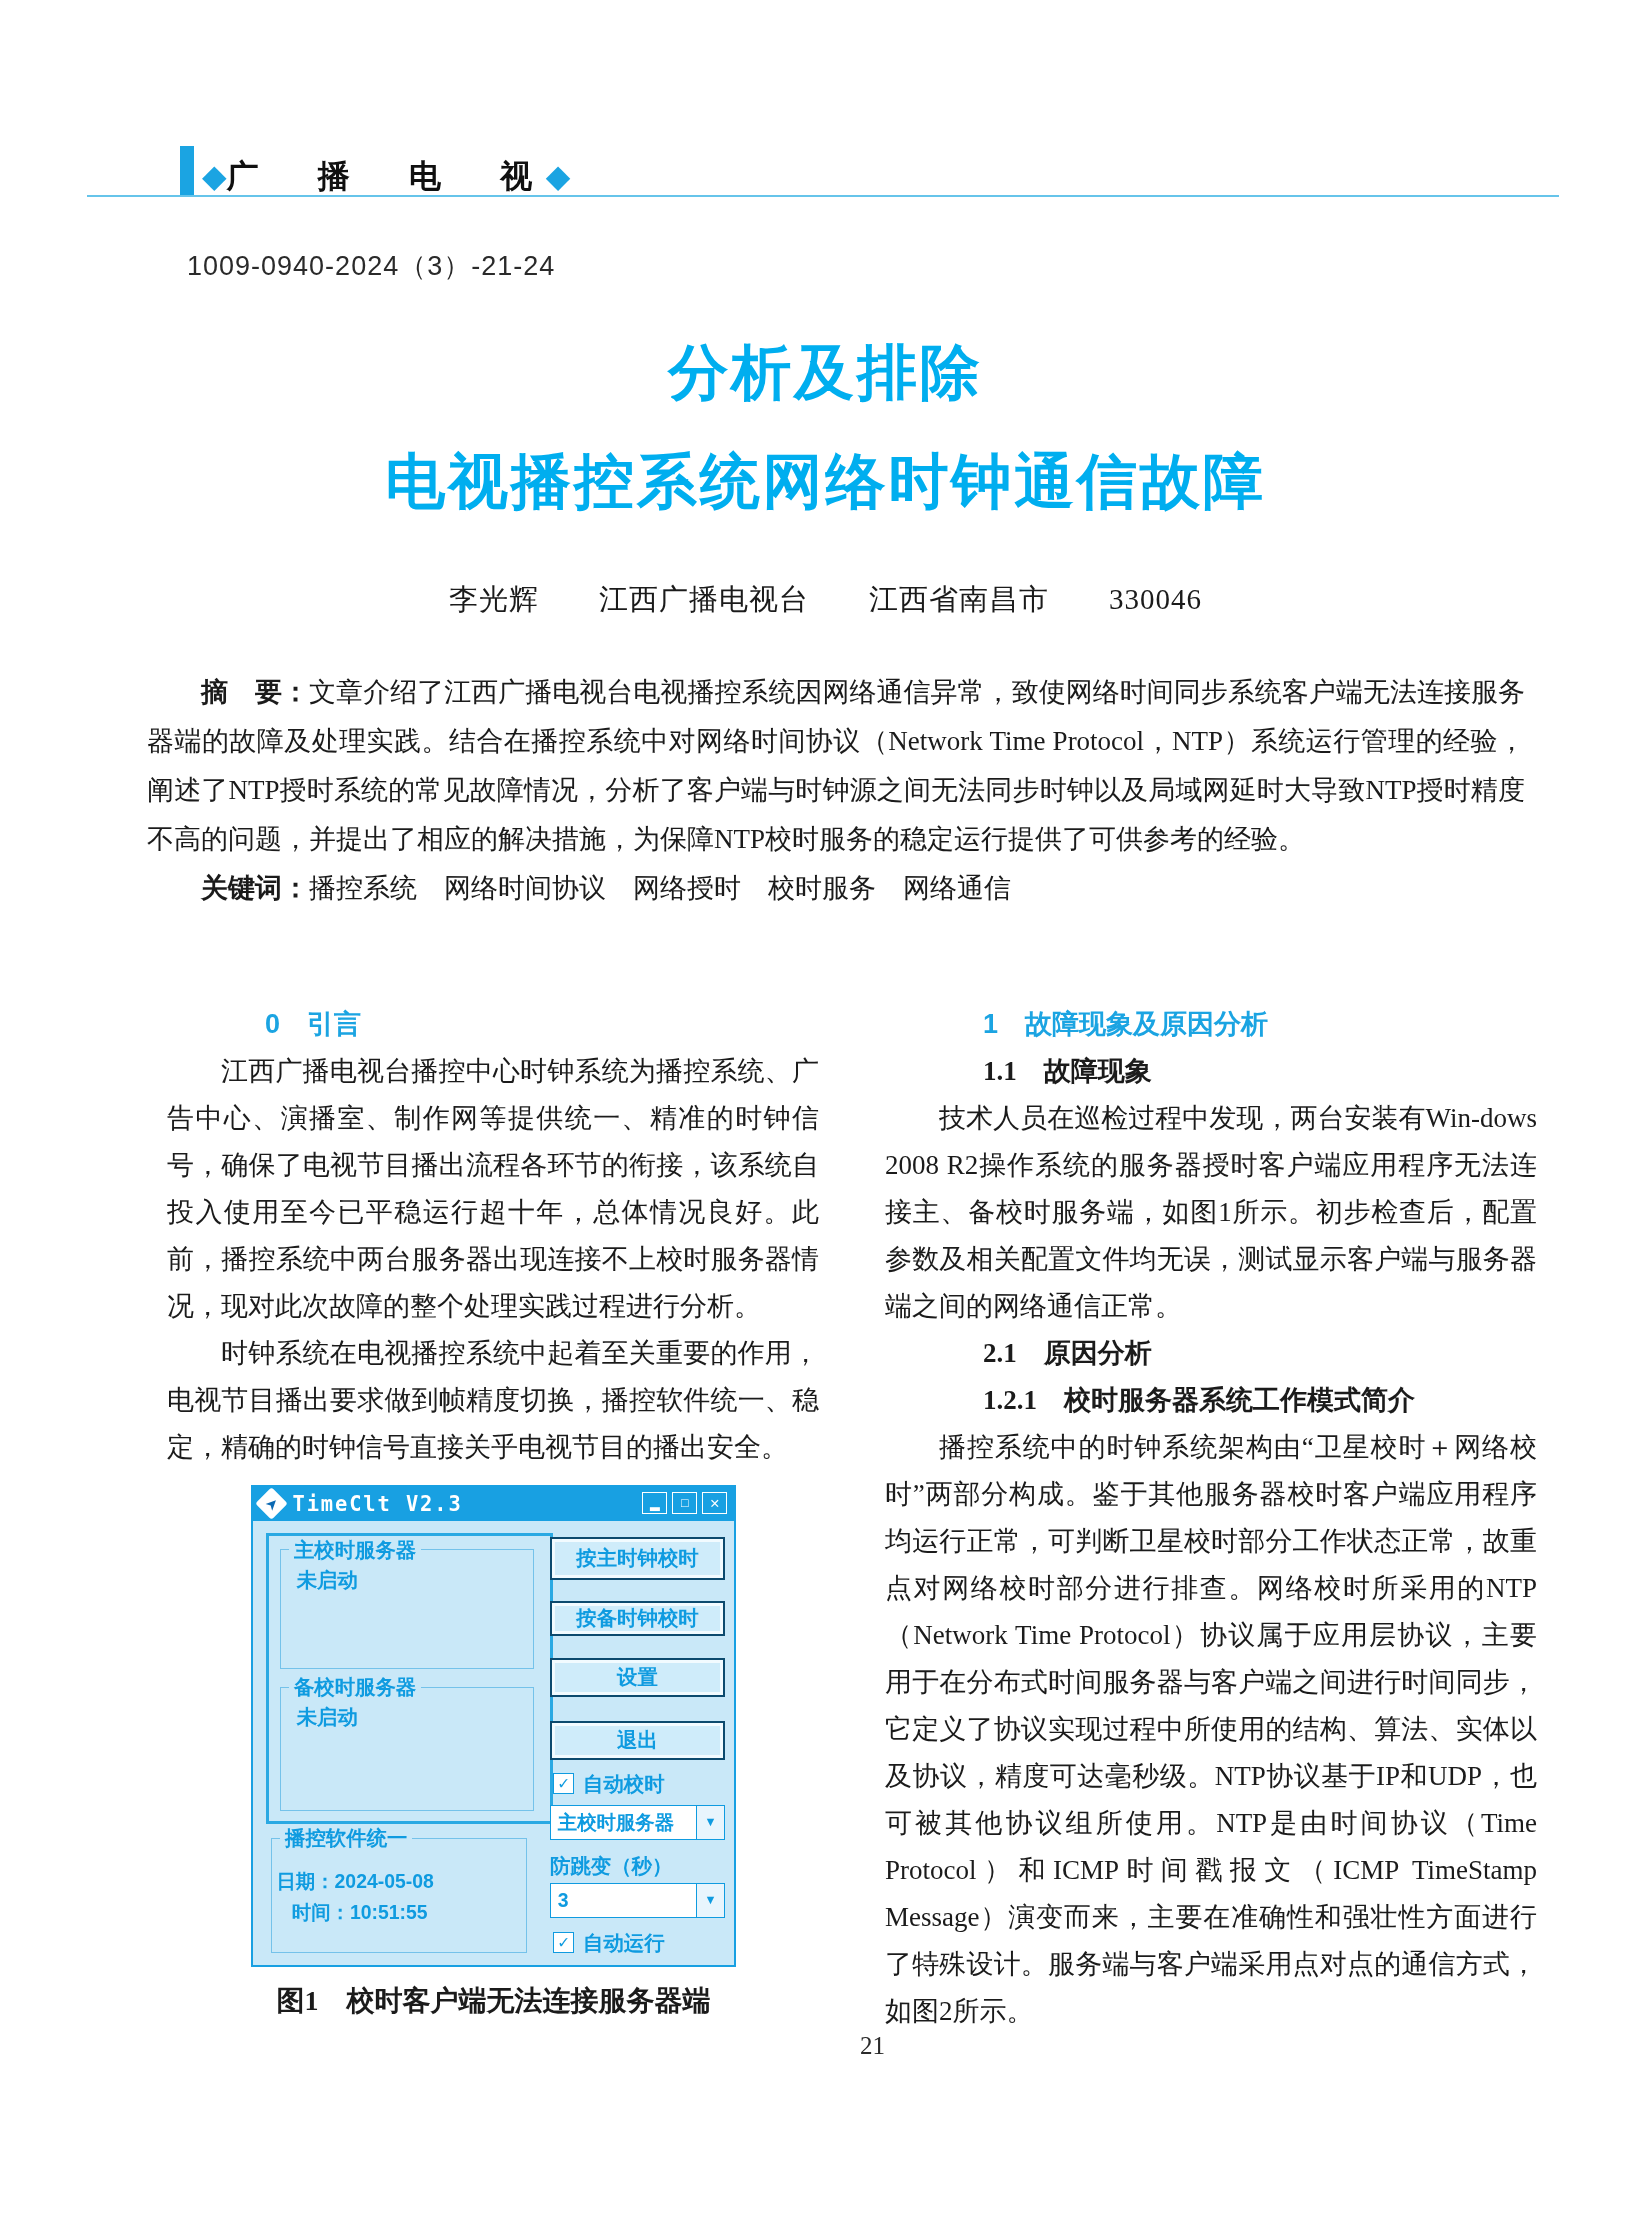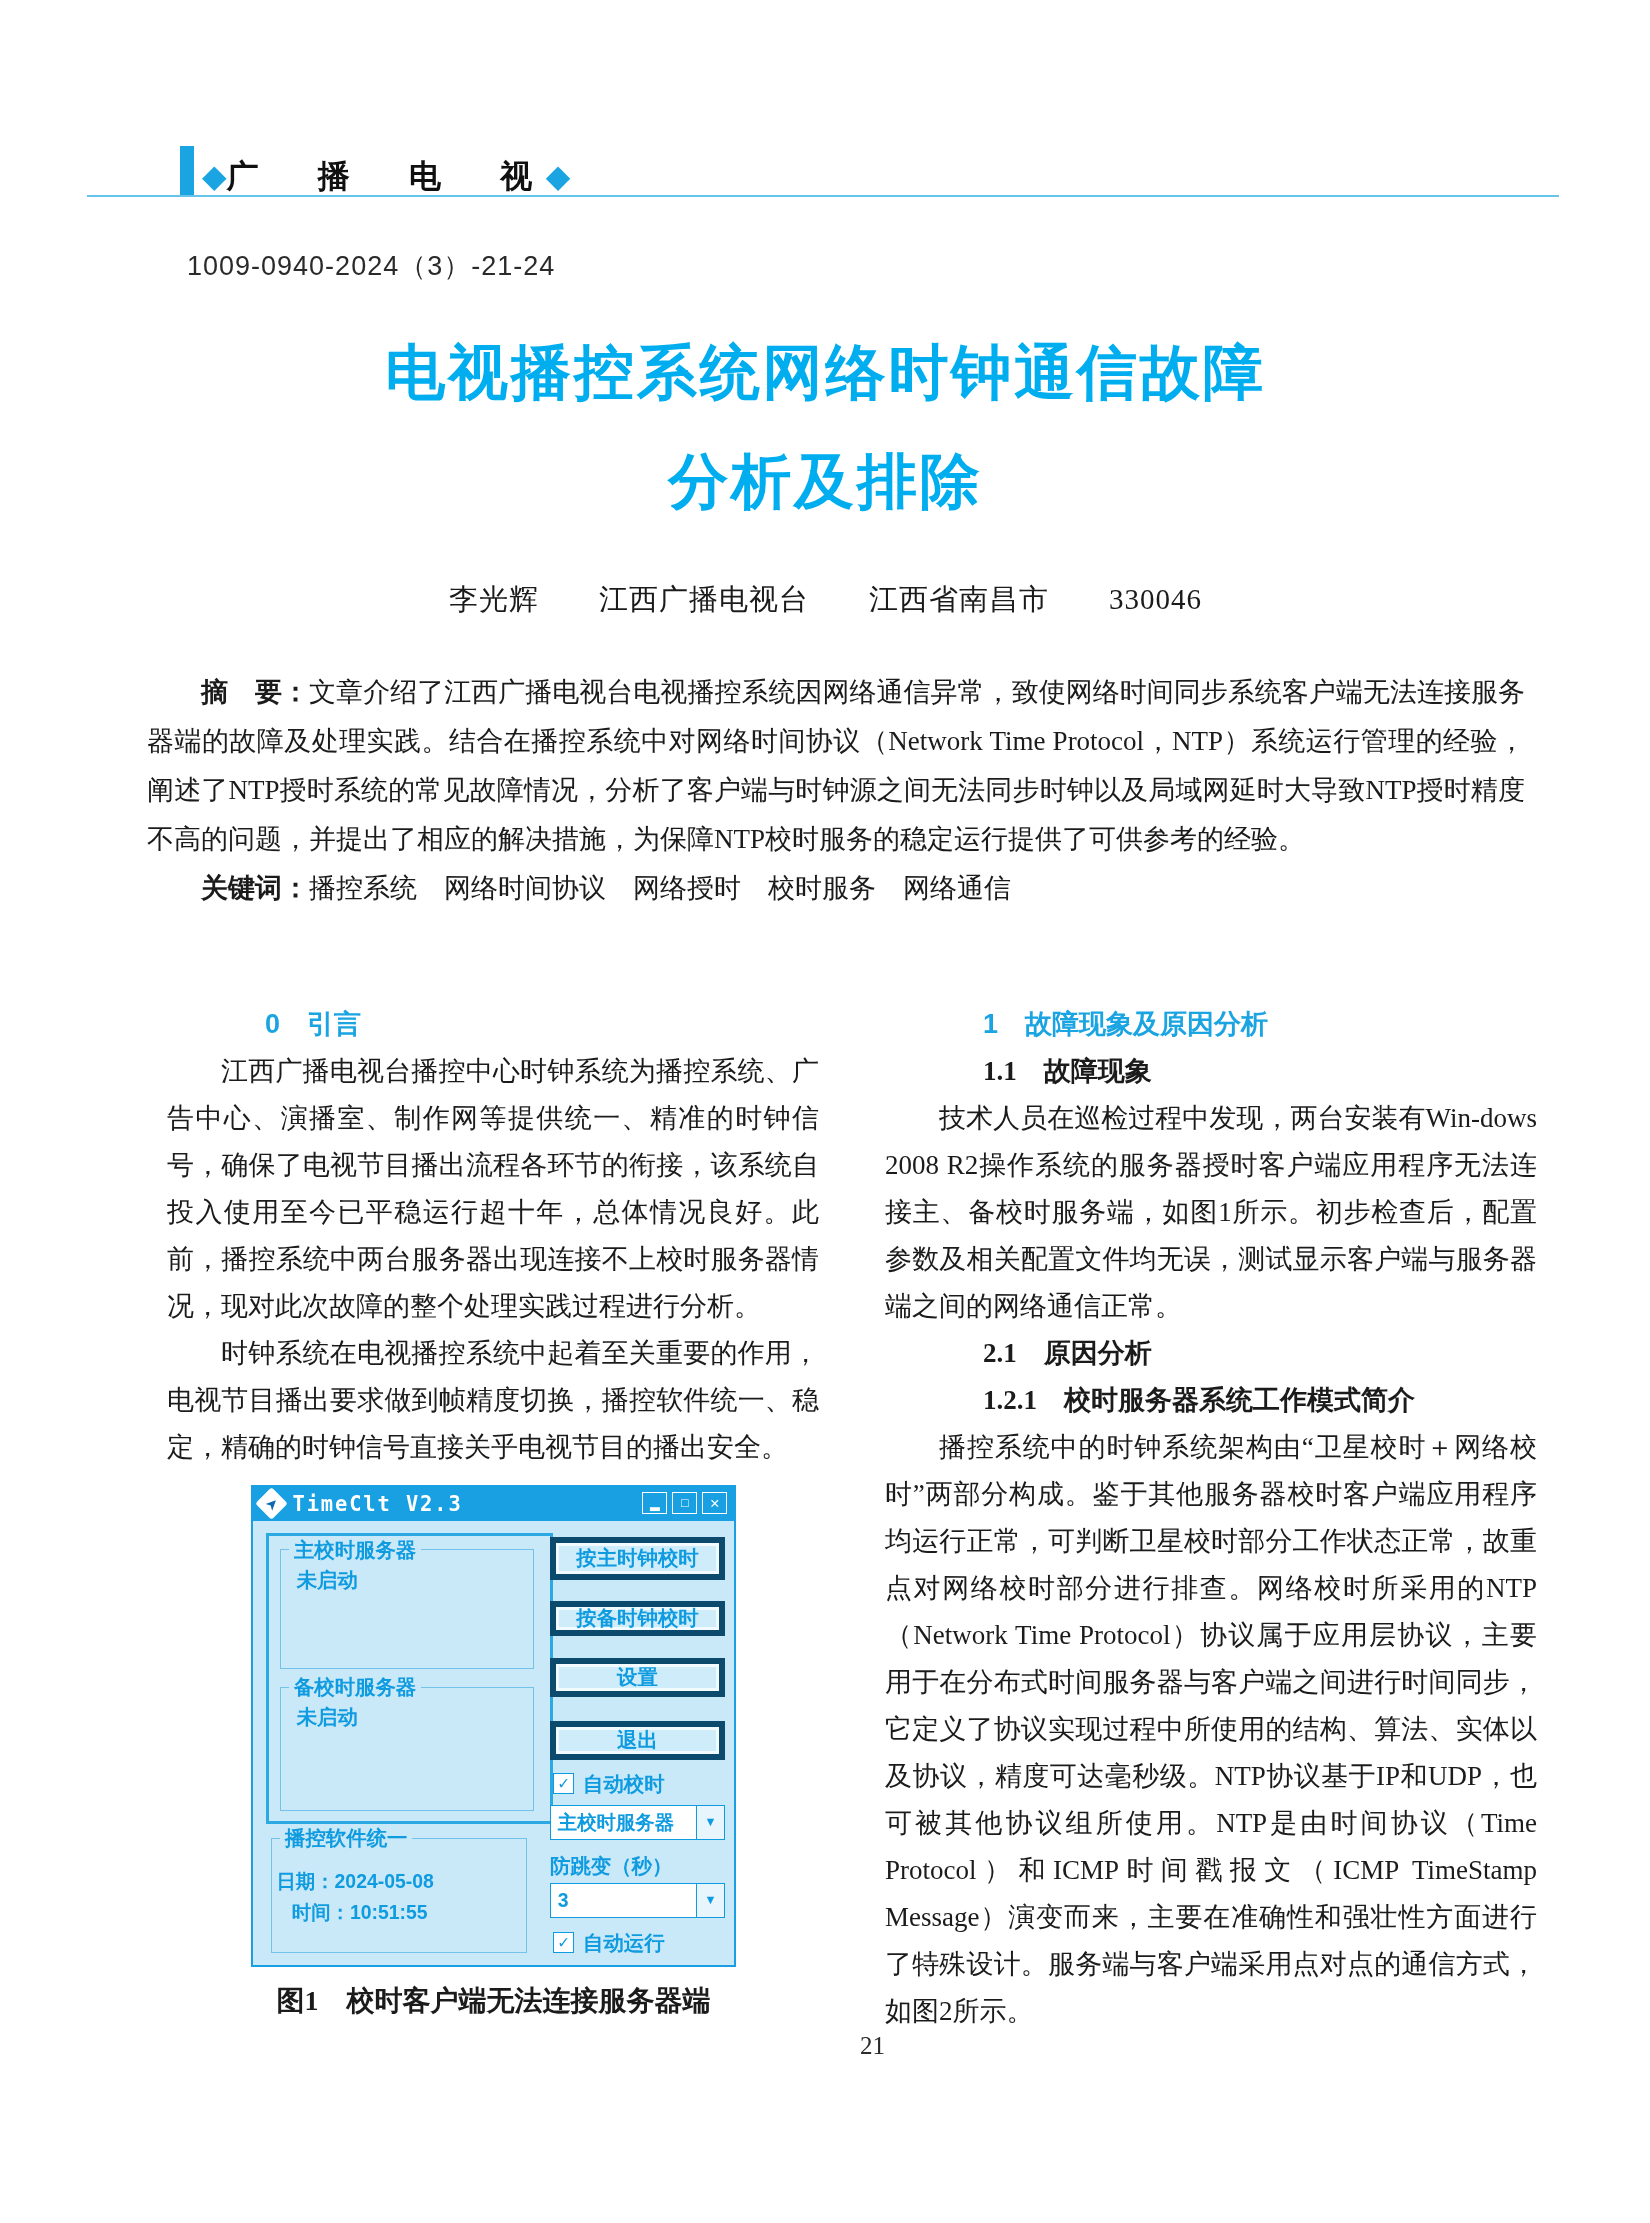--- a/index.html
+++ b/index.html
@@ -56,21 +56,21 @@
   .group{position:absolute;border:1.9px solid #74c2ea;box-sizing:border-box;}
   .group .legend{position:absolute;top:-14.6px;left:7.8px;background:#c9e8f8;padding:0 4.9px;
                  color:#0f9be0;font-weight:bold;font-size:20.4px;white-space:nowrap;}
   .g-main{left:11.6px;top:13.6px;width:254px;height:120px;}
   .g-backup{left:11.6px;top:151px;width:254px;height:124px;}
   .g-time{left:18.4px;top:351px;width:256px;height:115px;}
   .status{position:absolute;left:15.5px;top:15.5px;color:#0f9be0;font-weight:bold;font-size:20.4px;}
   .t-line1{position:absolute;left:4px;top:29px;color:#0f9be0;font-weight:bold;font-size:19.4px;}
   .t-line2{position:absolute;left:19.4px;top:60px;color:#0f9be0;font-weight:bold;font-size:19.4px;}
   .abtn{position:absolute;left:297px;width:175px;box-sizing:border-box;background:#cfecfa;
-        border:6px solid #0c4a6e;box-shadow:inset 0 0 0 2.9px #f2fbff;
+        border:2px solid #0c4a6e;box-shadow:inset 0 0 0 2.9px #f2fbff;
         color:#0f9be0;font-weight:bold;font-size:20.4px;
         display:flex;align-items:center;justify-content:center;cursor:default;}
   .chk-row{position:absolute;left:300px;display:flex;align-items:center;gap:8.7px;}
   .chk{width:21.3px;height:21.3px;background:#ffffff;border:1.9px solid #0f9be0;box-sizing:border-box;
        color:#0f9be0;font-size:15.5px;font-weight:bold;display:flex;align-items:center;justify-content:center;}
   .chk-label{color:#0f9be0;font-weight:bold;font-size:20.4px;}
   .dd{position:absolute;left:297px;width:175px;height:35px;background:#ffffff;
       border:1.9px solid #0f9be0;box-sizing:border-box;display:flex;align-items:center;}
   .dd-text{flex:1;padding-left:6.8px;color:#0f9be0;font-weight:bold;font-size:19.4px;white-space:nowrap;overflow:hidden;}
   .dd-btn{width:27px;align-self:stretch;border-left:1.9px solid #0f9be0;background:#e8f5fd;
@@ -85,22 +85,22 @@
 <body>
 
 <div class="page">
 
   <div class="band-bar"></div>
   <div class="band-text"><span class="dia">◆</span><span>广　播　电　视</span><span class="dia">◆</span></div>
   <div class="band-line"></div>
   <div class="article-no">1009-0940-2024（3）-21-24</div>
 
   <div class="paper-title">
+    <div>分析及排除</div>
     <div>电视播控系统网络时钟通信故障</div>
-    <div>分析及排除</div>
   </div>
   <div class="author-line">李光辉　　江西广播电视台　　江西省南昌市　　330046</div>
 
   <div class="abstract-block">
     <p><span class="b">摘　要：</span><span>文章介绍了江西广播电视台电视播控系统因网络通信异常，致使网络时间同步系统客户端无法连接服务器端的故障及处理实践。结合在播控系统中对网络时间协议（Network Time Protocol，NTP）系统运行管理的经验，阐述了NTP授时系统的常见故障情况，分析了客户端与时钟源之间无法同步时钟以及局域网延时大导致NTP授时精度不高的问题，并提出了相应的解决措施，为保障NTP校时服务的稳定运行提供了可供参考的经验。</span></p>
     <p><span class="b">关键词：</span><span>播控系统　网络时间协议　网络授时　校时服务　网络通信</span></p>
   </div>
 
   <div class="columns">
 

